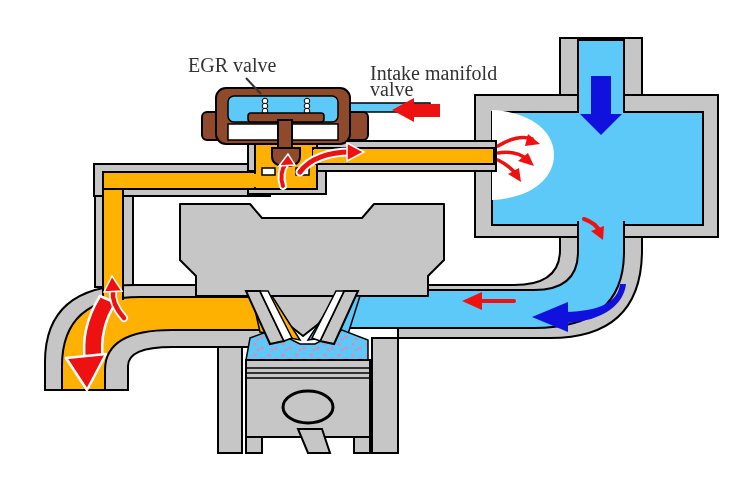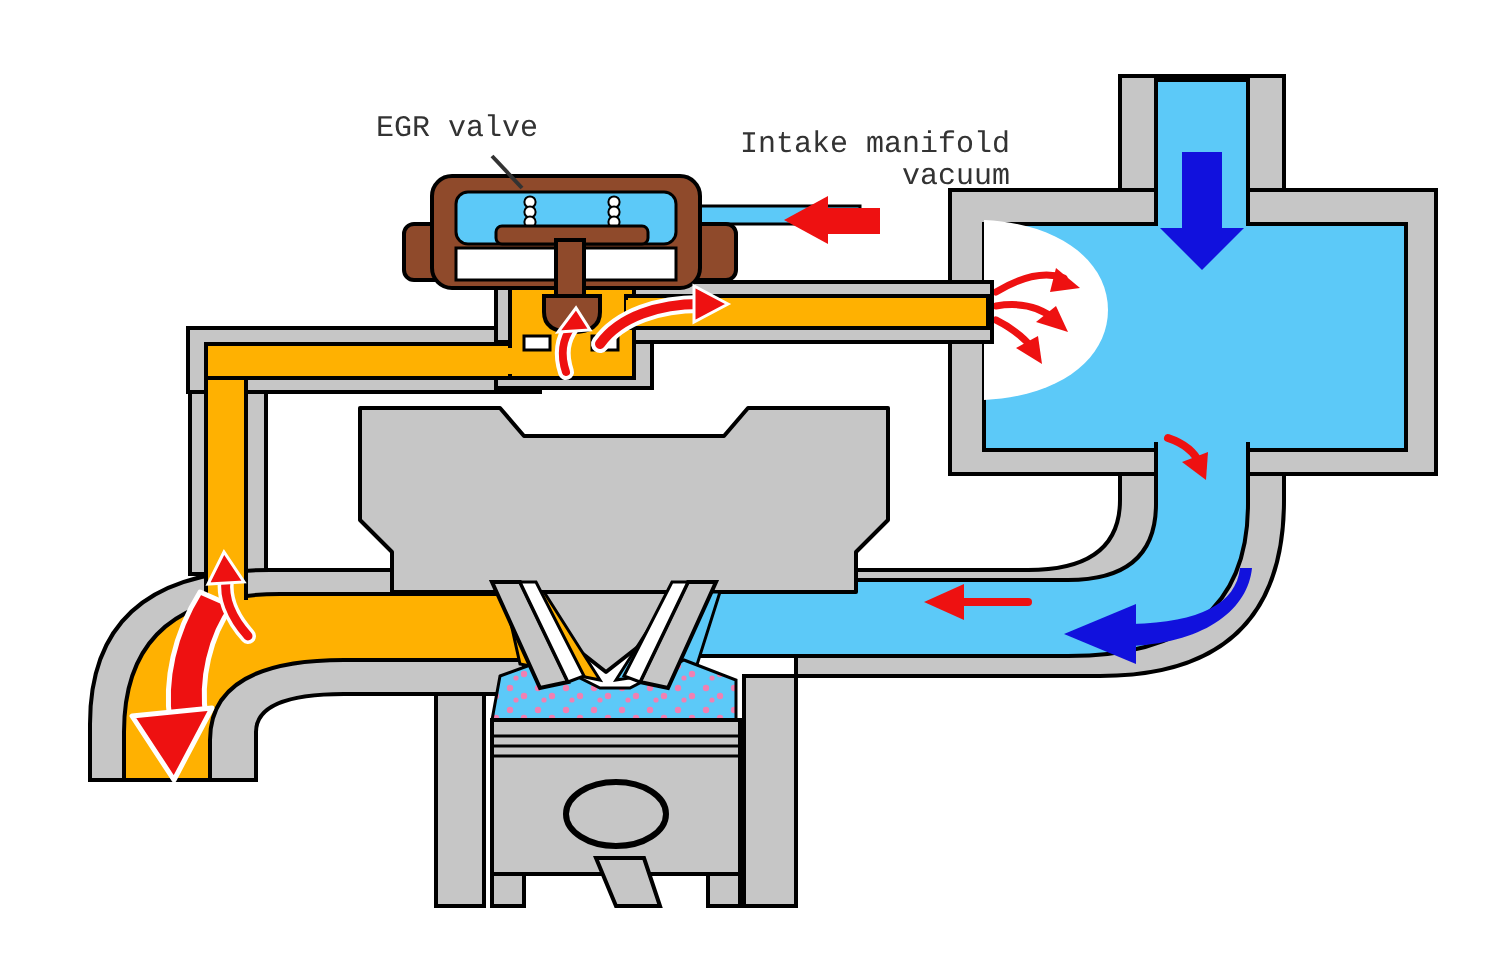--- a/index.html
+++ b/index.html
@@ -1,20 +1,20 @@
 <!DOCTYPE html>
 <html style="--background: #FFFFFF; --exhaust_gas: #FFB101; --intake_air: #5CC9F8; --metal_gray: #C6C6C6; --valve_brown: #8F4A2B; --arrow_red: #EE1111; --arrow_blue: #1111DD; --outline_black: #000000; --mixture_dot: #F080B2; --label_text: #333333;"><head>
 <meta charset="utf-8">
 <style>
   html,body{margin:0;padding:0;background:#fff;}
   .stage{position:relative;width:752px;height:485px;background:var(--background,#fff);overflow:hidden;
          font-family:"Liberation Sans", sans-serif;}
   .stage svg{position:absolute;left:0;top:0;}
-  .diagram-label{position:absolute;color:var(--label_text,#333);font-size:15px;line-height:16px;
-                 font-family:Liberation Mono, monospace; white-space:nowrap;text-align:right;}
+  .diagram-label{position:absolute;color:var(--label_text,#333);font-size:20px;line-height:16px;
+                 font-family:Liberation Serif, serif; white-space:nowrap;}
   
   .f-exh{fill:var(--exhaust_gas);} .f-air{fill:var(--intake_air);} .f-met{fill:var(--metal_gray);}
   .f-brn{fill:var(--valve_brown);} .f-red{fill:var(--arrow_red);} .f-blu{fill:var(--arrow_blue);}
   .f-wht{fill:#ffffff;} .f-dot{fill:var(--mixture_dot);}
   .s-blk{stroke:var(--outline_black);stroke-width:2;} .s-thin{stroke:var(--outline_black);stroke-width:1.5;}
   .s-none{stroke:none;} .s-wht{stroke:#ffffff;}
   .rline{stroke:var(--arrow_red);fill:none;stroke-linecap:round;}
   .wline{stroke:#ffffff;fill:none;stroke-linecap:round;}
 </style>
 </head>
@@ -167,15 +167,15 @@
     <path d="M364,152 L347,143 L347,161 Z" class="f-red s-wht" stroke-width="1.5"></path>
   </g>
 
   <line x1="246" y1="78" x2="261" y2="94" stroke="var(--label_text)" stroke-width="2"></line>
 </svg>
 
 <div class="diagram-label" style="left:188px;top:57px;">EGR valve</div>
 
 <div class="diagram-label" style="left:370px;top:65px;">
   <div>Intake manifold</div>
-  <div>vacuum</div>
+  <div>valve</div>
 </div>
 </div>
 
 </body></html>

